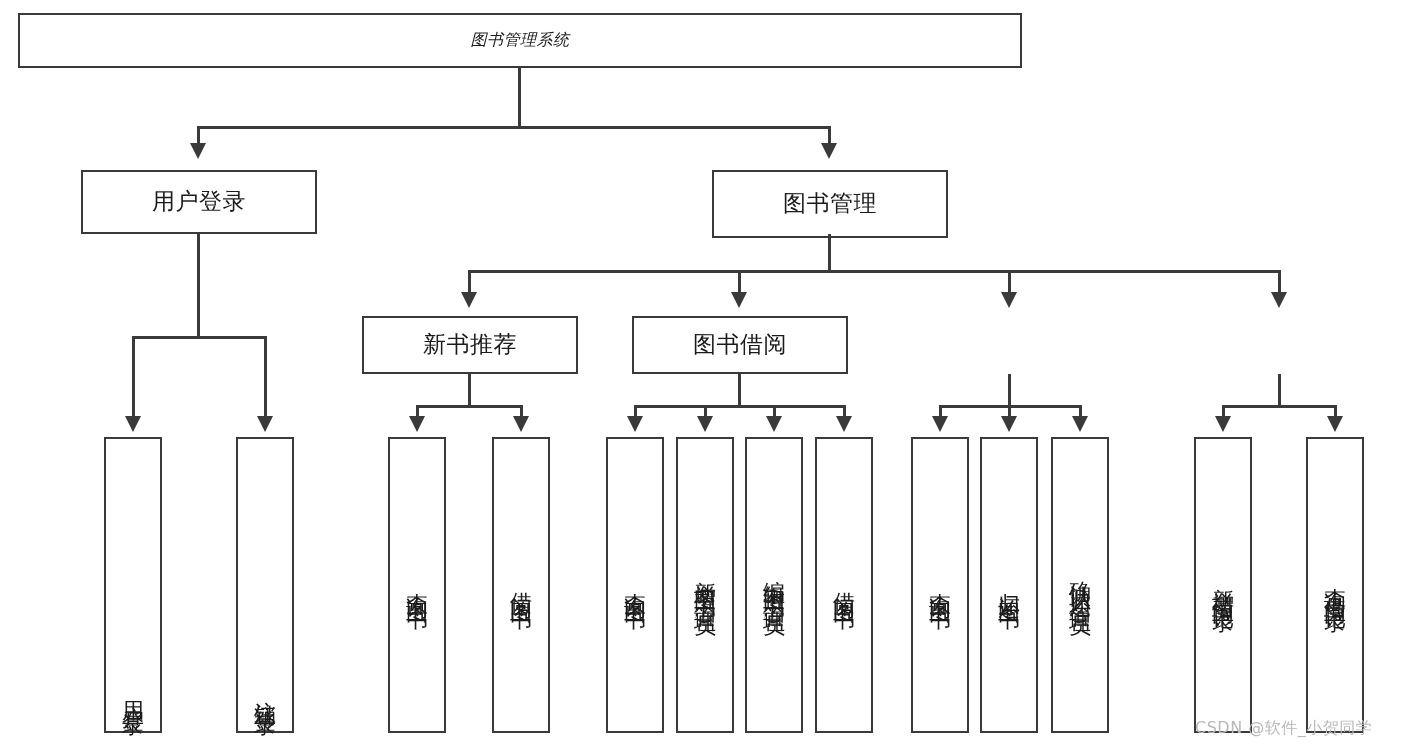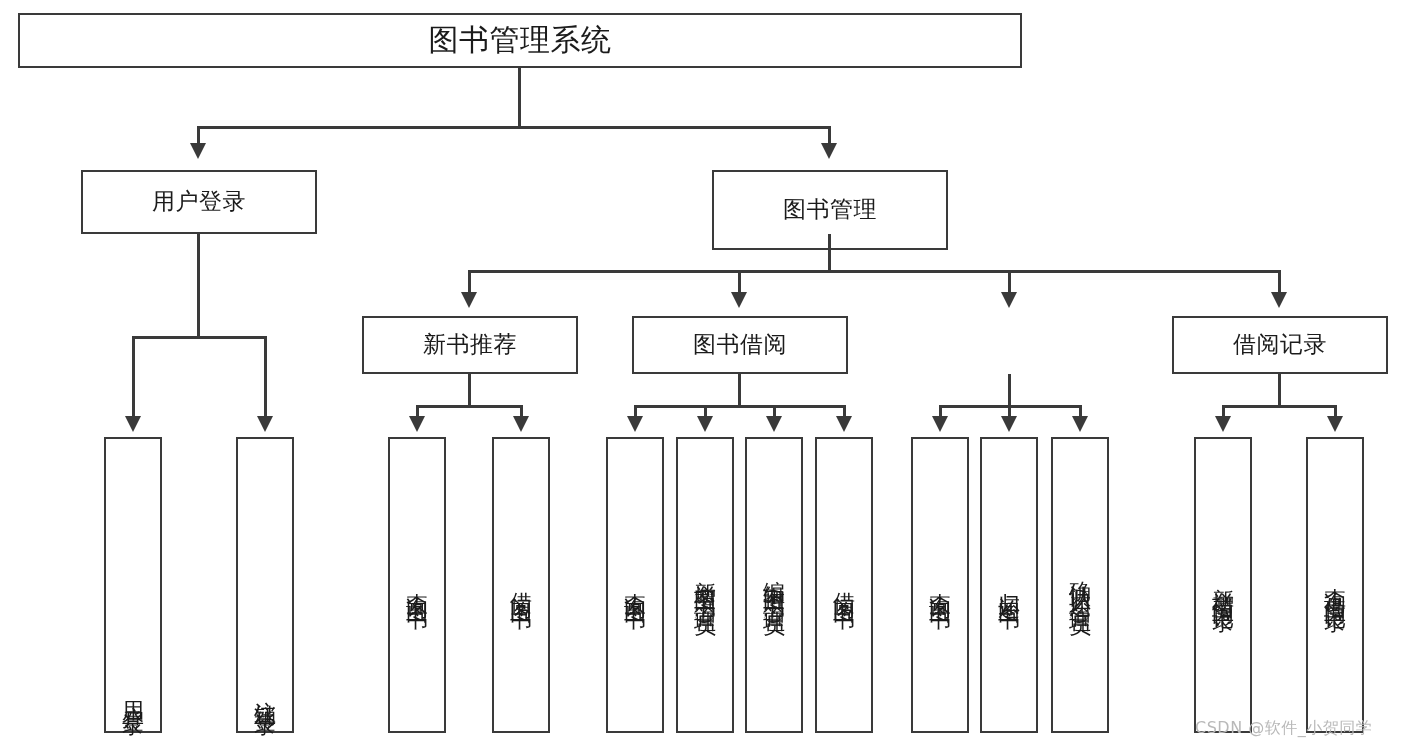--- a/index.html
+++ b/index.html
@@ -31,21 +31,21 @@
   .node .label{
     display:block;
     line-height:1.28;
     letter-spacing:0.5px;
     color:#1b1b1b;
   }
   
   .node.h .label{
     font-size:23px;
   }
-  .node.root .label{ font-size:30px; }
+  .node.root .label{ font-size:16px;font-style:italic; }
 
   
   .node.v{
     align-items:center;
     justify-content:center;
     padding:6px 0;
   }
   .node.v .label{
     writing-mode:vertical-rl;
     text-orientation:upright;
@@ -103,21 +103,21 @@
 
   <div class="ln v" style="left:197px; top:126px; width:3px; height:22px;"></div>
   <div class="arrow" style="left:190px; top:143px;"></div>
   <div class="ln v" style="left:828px; top:126px; width:3px; height:22px;"></div>
   <div class="arrow" style="left:821px; top:143px;"></div>
 
   <div class="node h" style="left:81px; top:170px; width:236px; height:64px;">
     <span class="label">用户登录</span>
   </div>
 
-  <div class="node h" style="left:712px; top:170px; width:236px; height:80px;">
+  <div class="node h" style="left:712px; top:170px; width:236px; height:68px;">
     <span class="label">图书管理</span>
   </div>
 
   <div class="ln v" style="left:197px; top:234px; width:3px; height:103px;"></div>
   <div class="ln h" style="left:132px; top:336px; width:135px; height:3px;"></div>
   <div class="ln v" style="left:132px; top:336px; width:3px; height:85px;"></div>
   <div class="arrow" style="left:125px; top:416px;"></div>
   <div class="ln v" style="left:264px; top:336px; width:3px; height:85px;"></div>
   <div class="arrow" style="left:257px; top:416px;"></div>
 
@@ -131,23 +131,20 @@
   <div class="ln v" style="left:1008px; top:270px; width:3px; height:27px;"></div>
   <div class="arrow" style="left:1001px; top:292px;"></div>
   <div class="ln v" style="left:1278px; top:270px; width:3px; height:27px;"></div>
   <div class="arrow" style="left:1271px; top:292px;"></div>
 
   <div class="node h" style="left:362px; top:316px; width:216px; height:58px;">
     <span class="label">新书推荐</span>
   </div>
   <div class="node h" style="left:632px; top:316px; width:216px; height:58px;">
     <span class="label">图书借阅</span>
-  </div>
-  <div class="node h" style="left:1172px; top:316px; width:216px; height:58px;">
-    <span class="label">借阅记录</span>
   </div>
 
   <div class="ln v" style="left:468px; top:374px; width:3px; height:32px;"></div>
   <div class="ln h" style="left:416px; top:405px; width:107px; height:3px;"></div>
   <div class="ln v" style="left:416px; top:405px; width:3px; height:16px;"></div>
   <div class="arrow" style="left:409px; top:416px;"></div>
   <div class="ln v" style="left:520px; top:405px; width:3px; height:16px;"></div>
   <div class="arrow" style="left:513px; top:416px;"></div>
 
   <div class="ln v" style="left:738px; top:374px; width:3px; height:32px;"></div>

